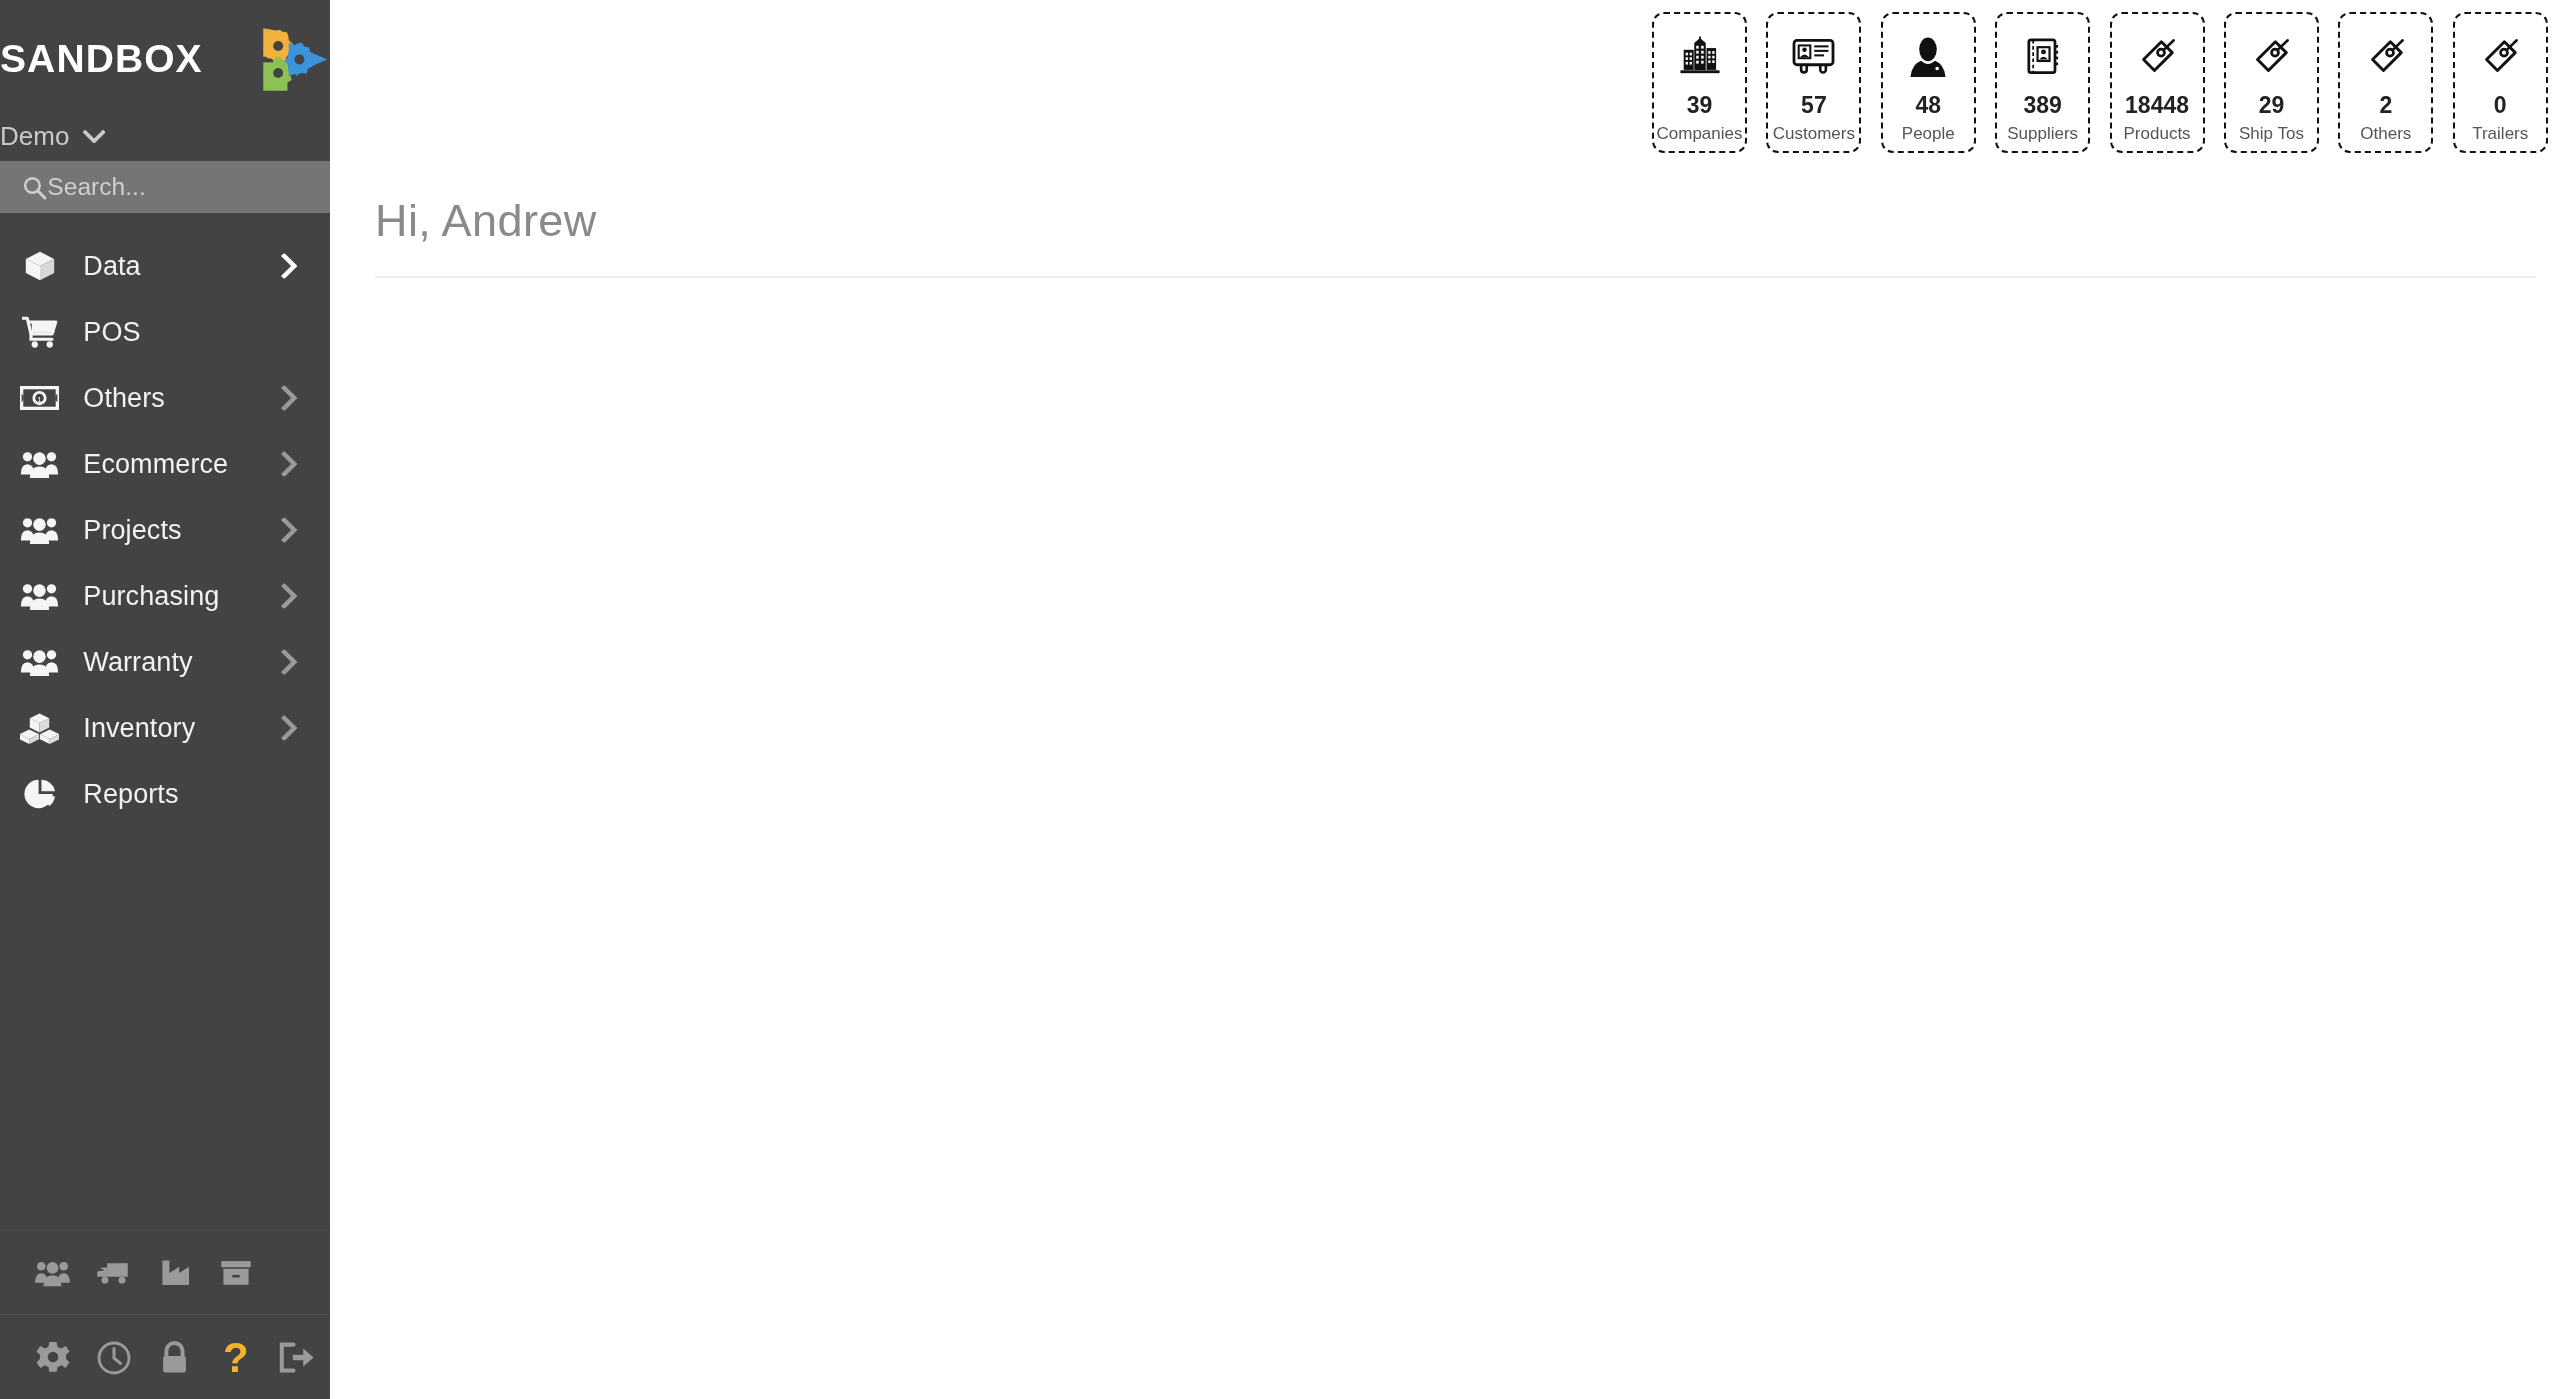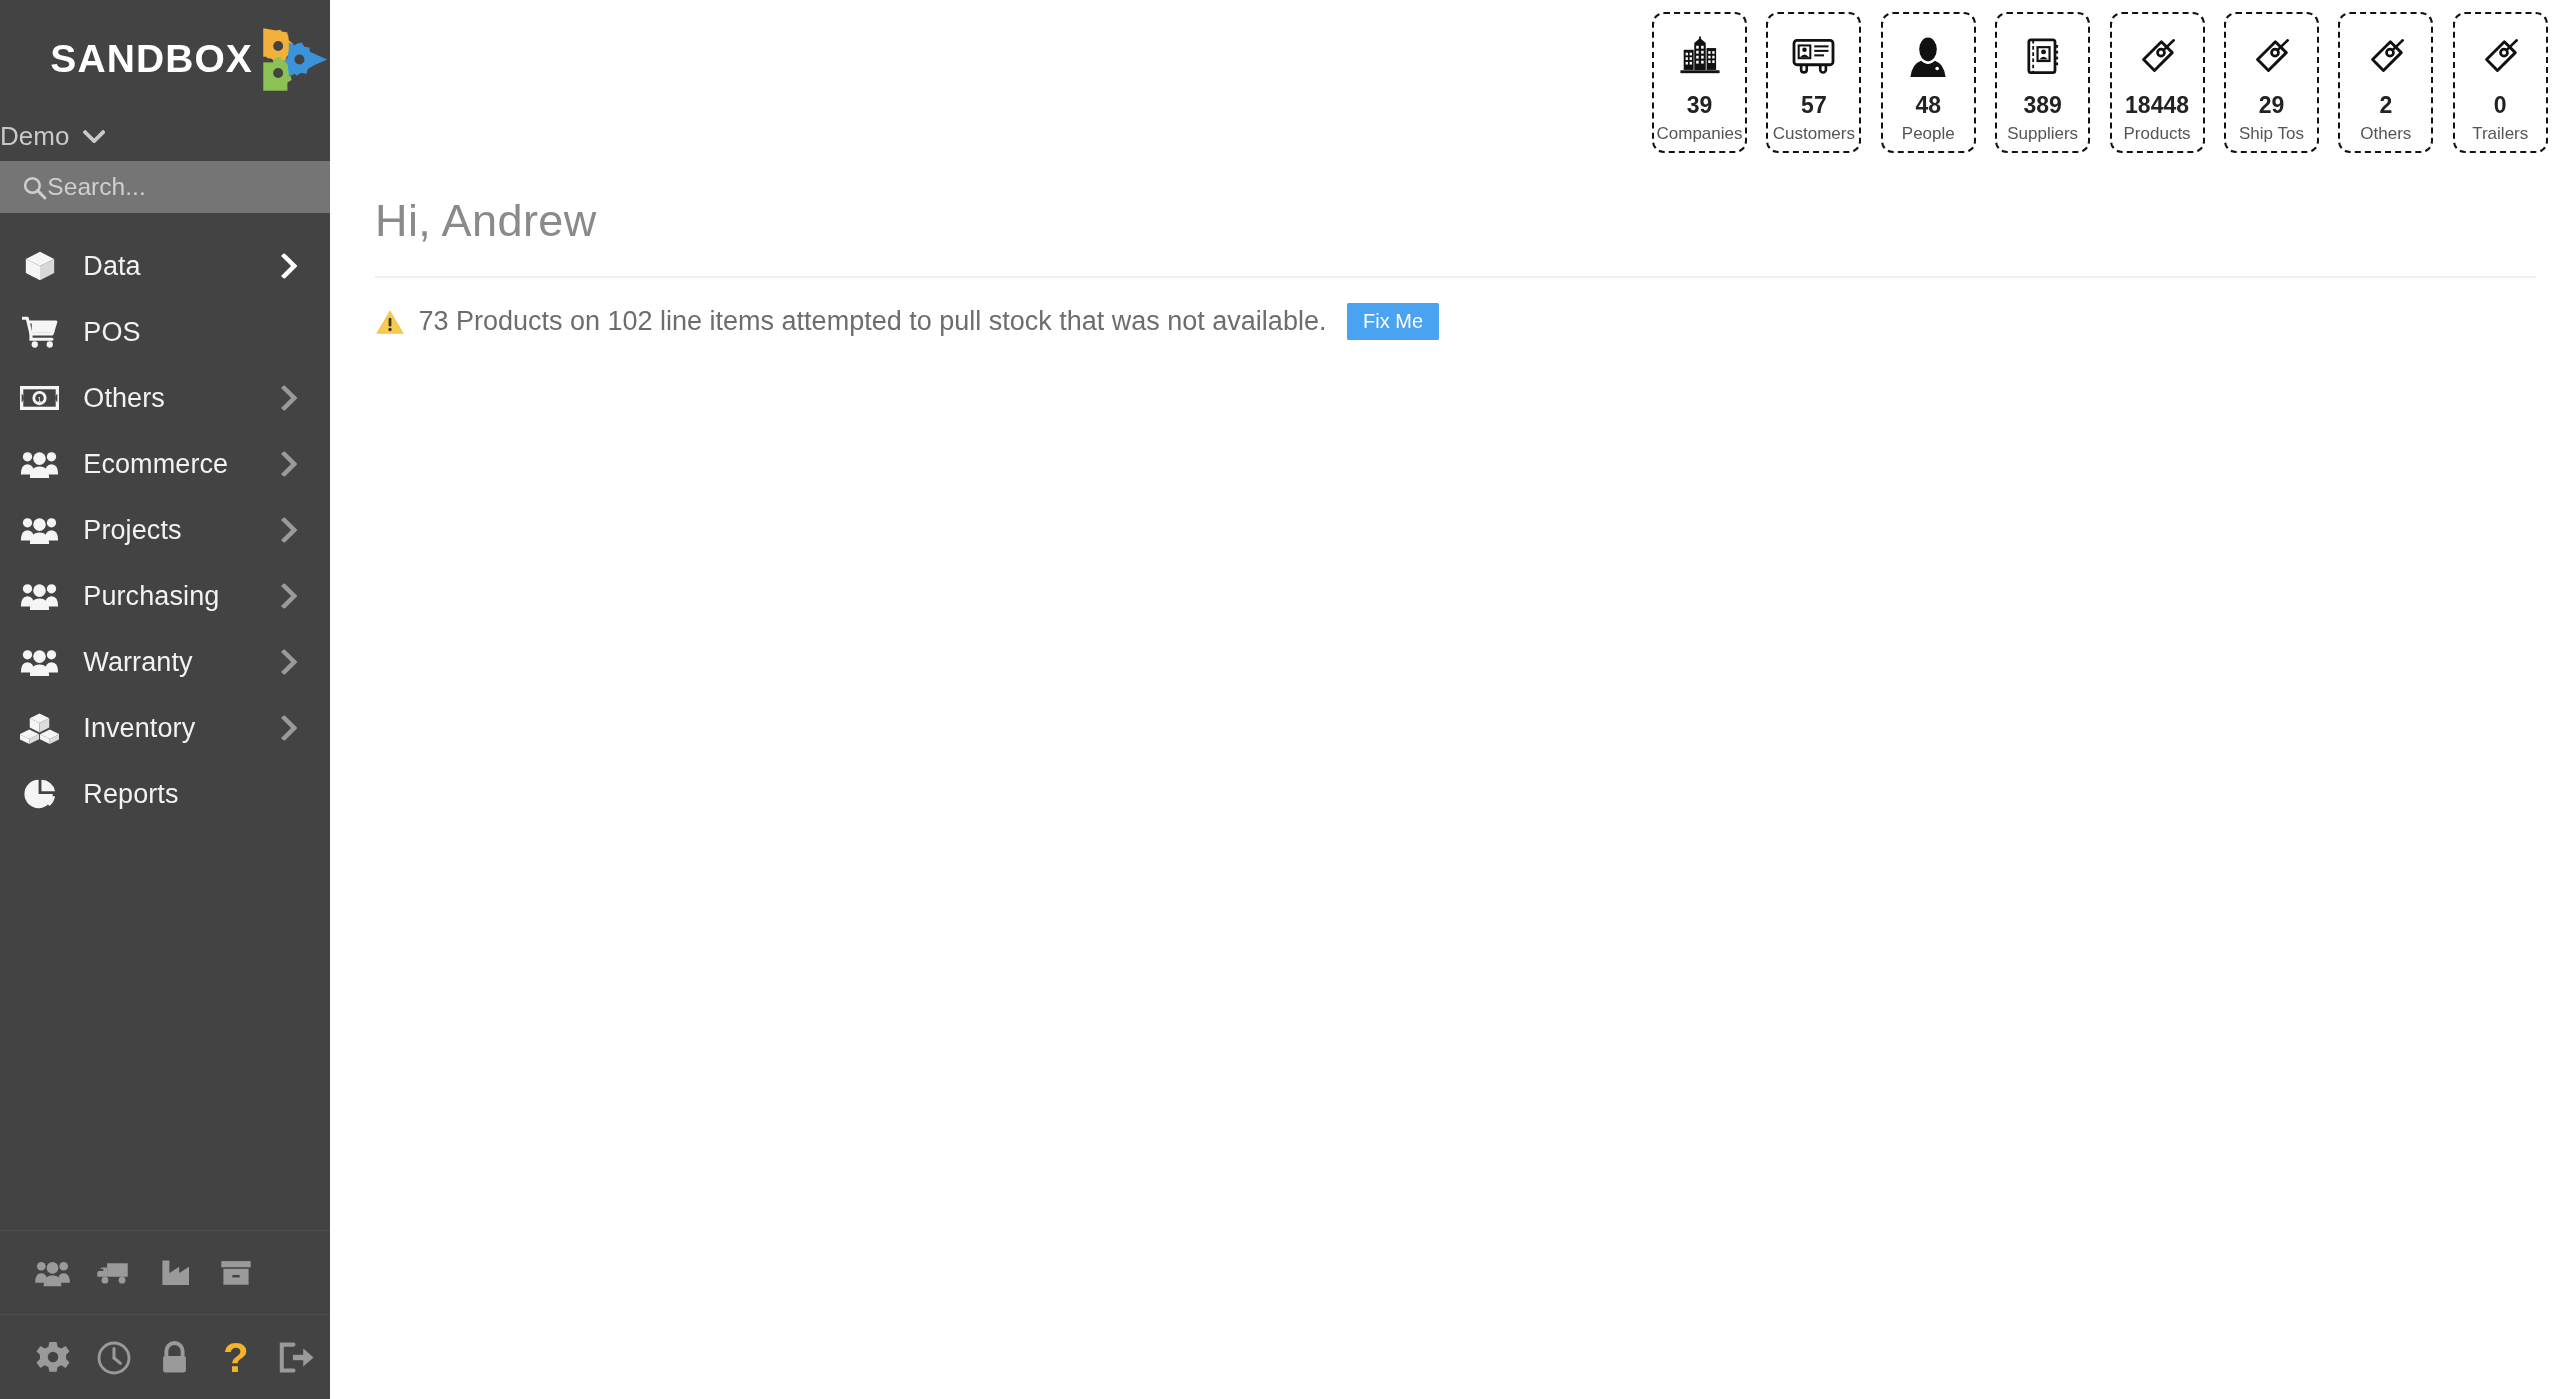--- a/index.html
+++ b/index.html
@@ -27,21 +27,21 @@
     width: 330px;
     height: 1400px;
     background: #434343;
   }
 
   .brand {
     position: relative;
     height: 112px;
     display: flex;
     align-items: center;
-    justify-content: flex-end;
+    justify-content: space-between;
     padding-top: 6px;
   }
   .brand-text {
     color: #ffffff;
     font-size: 39px;
     font-weight: bold;
     letter-spacing: 1.1px;
     font-family: "Liberation Sans", sans-serif;
   }
   .brand-logo {
@@ -678,29 +678,17 @@
         <span class="stat-value">0</span>
         <span class="stat-label">Trailers</span>
       </div>
 
     </div>
 
     <h1 id="greeting">Hi, Andrew</h1>
 
     <div id="divider"></div>
 
-    <div id="alert-row">
-      <span class="warn-icon">
-        <svg viewBox="0 0 24 22" width="30" height="30" aria-hidden="true">
-          <path d="M12 1.6 L23 20.4 L1 20.4 Z" fill="#f6c343"></path>
-          <path d="M12 3.6 L21.2 19.4 L2.8 19.4 Z" fill="#f7ca52"></path>
-          <rect x="10.9" y="7.6" width="2.2" height="7" rx="1.1" fill="#3c3327"></rect>
-          <circle cx="12" cy="17" r="1.35" fill="#3c3327"></circle>
-        </svg>
-      </span>
-      <span class="alert-text">73 Products on 102 line items attempted to pull stock that was not available.</span>
-      <button class="fix-btn">Fix Me</button>
-    </div>
 
   </div>
 
 </div>
 
 
 </body></html>

